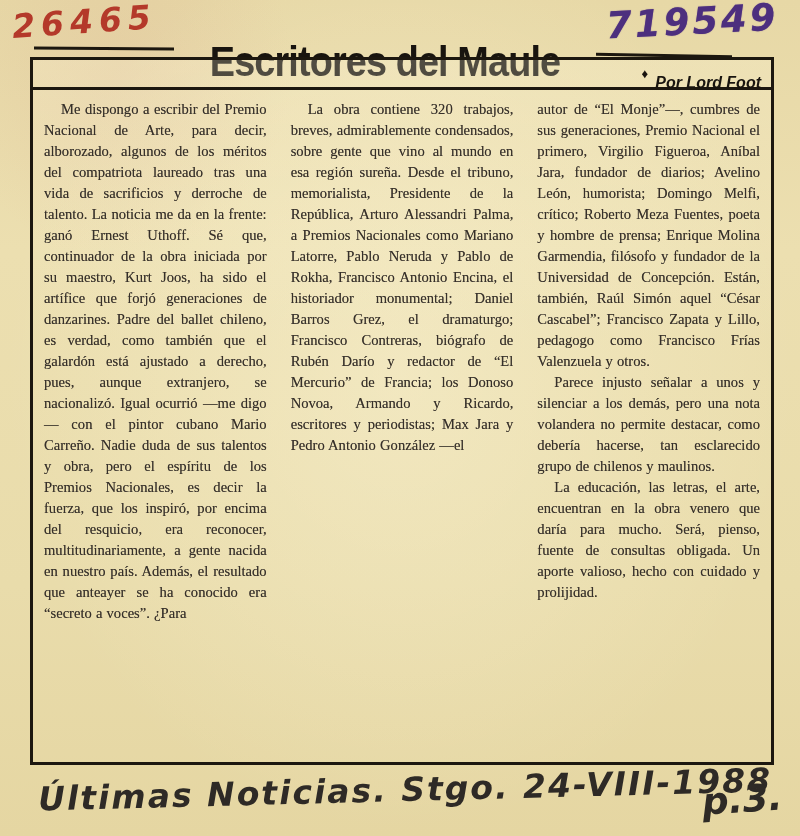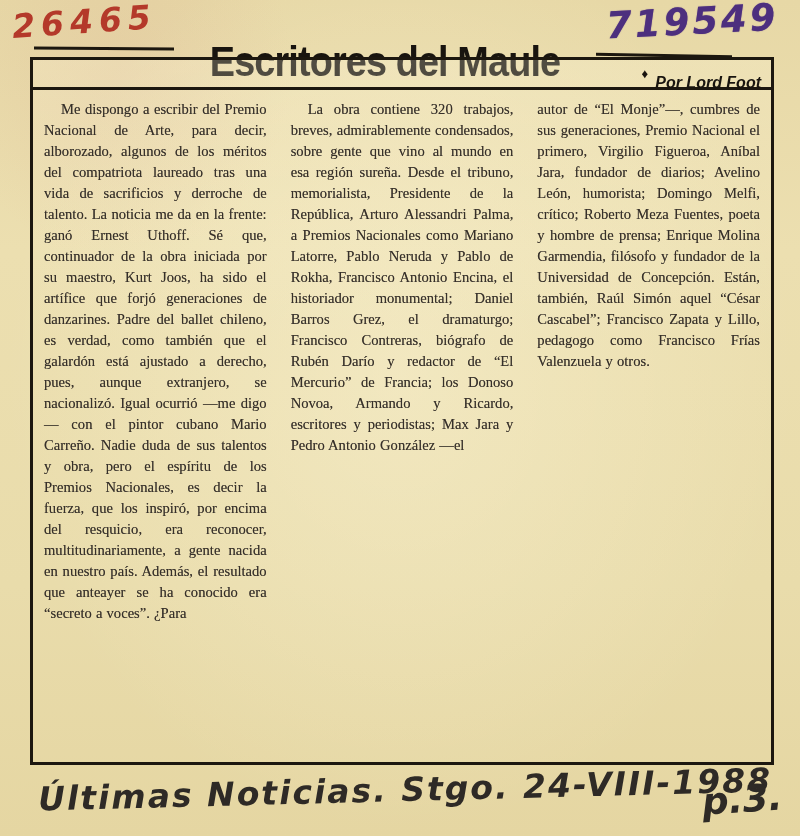--- a/index.html
+++ b/index.html
@@ -140,20 +140,22 @@
     </div>
     <div class="columns" id="columns">
         <div class="col">
           <p class="indent">Me dispongo a escribir del Premio Nacional de Arte, para decir, alborozado, algunos de los méritos del compatriota laureado tras una vida de sacrificios y derroche de talento. La noticia me da en la frente: ganó Ernest Uthoff. Sé que, continuador de la obra iniciada por su maestro, Kurt Joos, ha sido el artífice que forjó generaciones de danzarines. Padre del ballet chileno, es verdad, como también que el galardón está ajustado a derecho, pues, aunque extranjero, se nacionalizó. Igual ocurrió —me digo— con el pintor cubano Mario Carreño. Nadie duda de sus talentos y obra, pero el espíritu de los Premios Nacionales, es decir la fuerza, que los inspiró, por encima del resquicio, era reconocer, multitudinariamente, a gente nacida en nuestro país. Además, el resultado que anteayer se ha conocido era “secreto a voces”. ¿Para</p>
         </div>
         <div class="col">
           <p class="indent">La obra contiene 320 trabajos, breves, admirablemente condensados, sobre gente que vino al mundo en esa región sureña. Desde el tribuno, memorialista, Presidente de la República, Arturo Alessandri Palma, a Premios Nacionales como Mariano Latorre, Pablo Neruda y Pablo de Rokha, Francisco Antonio Encina, el historiador monumental; Daniel Barros Grez, el dramaturgo; Francisco Contreras, biógrafo de Rubén Darío y redactor de “El Mercurio” de Francia; los Donoso Novoa, Armando y Ricardo, escritores y periodistas; Max Jara y Pedro Antonio González —el</p>
         </div>
         <div class="col">
           <p>autor de “El Monje”—, cumbres de sus generaciones, Premio Nacional el primero, Virgilio Figueroa, Aníbal Jara, fundador de diarios; Avelino León, humorista; Domingo Melfi, crítico; Roberto Meza Fuentes, poeta y hombre de prensa; Enrique Molina Garmendia, filósofo y fundador de la Universidad de Concepción. Están, también, Raúl Simón aquel “César Cascabel”; Francisco Zapata y Lillo, pedagogo como Francisco Frías Valenzuela y otros.</p>
+          <p class="indent">Parece injusto señalar a unos y silenciar a los demás, pero una nota volandera no permite destacar, como debería hacerse, tan esclarecido grupo de chilenos y maulinos.</p>
+          <p class="indent">La educación, las letras, el arte, encuentran en la obra venero que daría para mucho. Será, pienso, fuente de consultas obligada. Un aporte valioso, hecho con cuidado y prolijidad.</p>
         </div>
       </div>
   </div>
 
   <div class="hand hand-note">Últimas Noticias. Stgo. 24-VIII-1988</div>
 
   <div class="hand hand-page">p.3.</div>
 
 </div>
 

